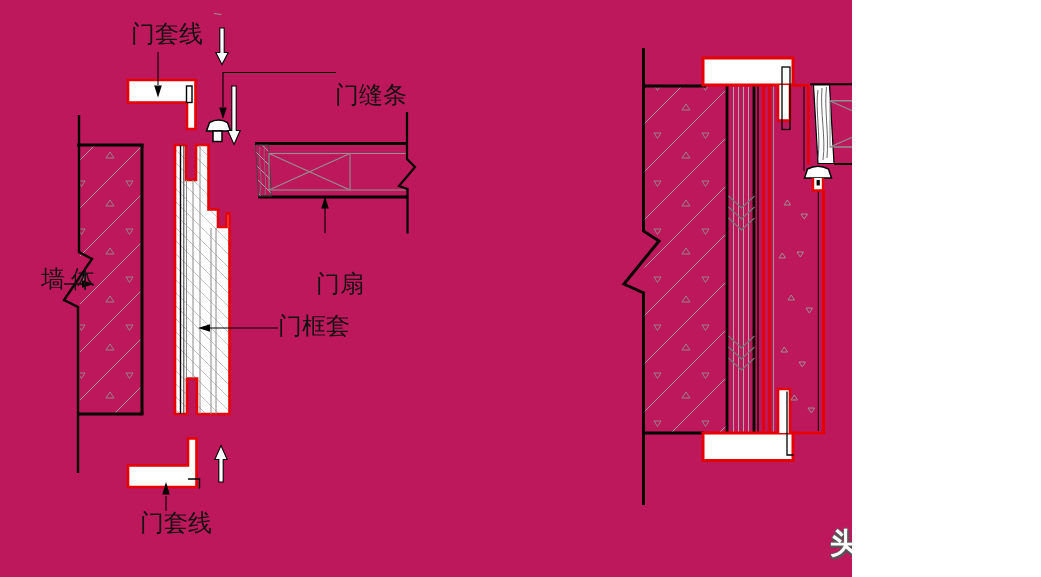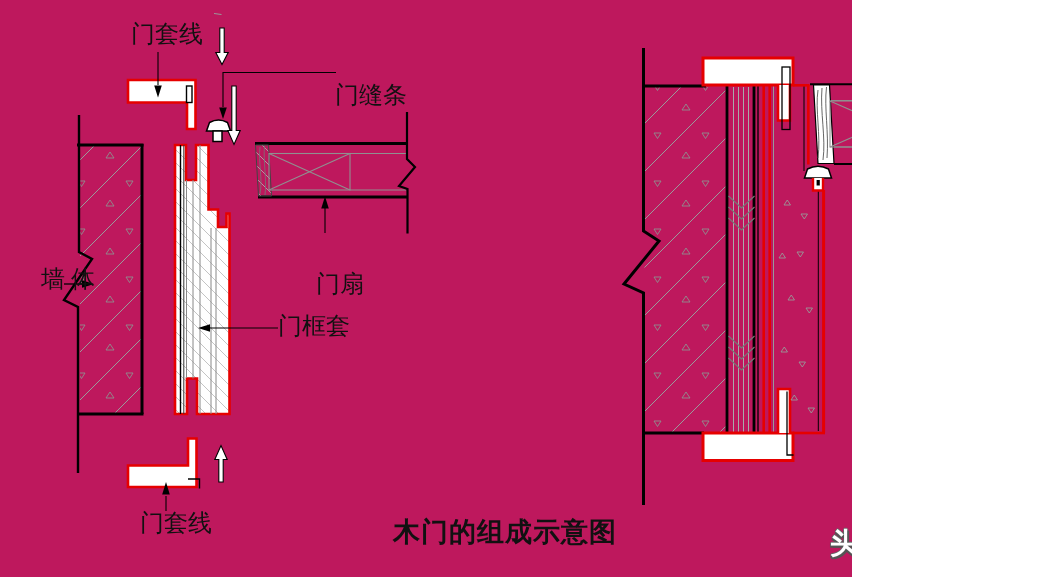--- a/index.html
+++ b/index.html
@@ -191,16 +191,15 @@
   </g>
 </svg>
 
 <div class="lbl" style="left:131px;top:21px;">门套线</div>
 <div class="lbl" style="left:335px;top:58px;margin-top:24px;">门缝条</div>
 <div class="lbl" style="left:316px;top:235px;margin-top:36px;">门扇</div>
 <div class="lbl lbl-wall" style="left:5px;top:266px;margin-left:36px;">墙体</div>
 <div class="lbl" style="left:278px;top:313px;text-align:right;">门框套</div>
 <div class="lbl" style="left:140px;top:510px;">门套线</div>
 
-<div class="title">木门的组成示意图</div>
 <div class="watermark">头条 @设计得到</div>
 
 </div>
 
 </body></html>

